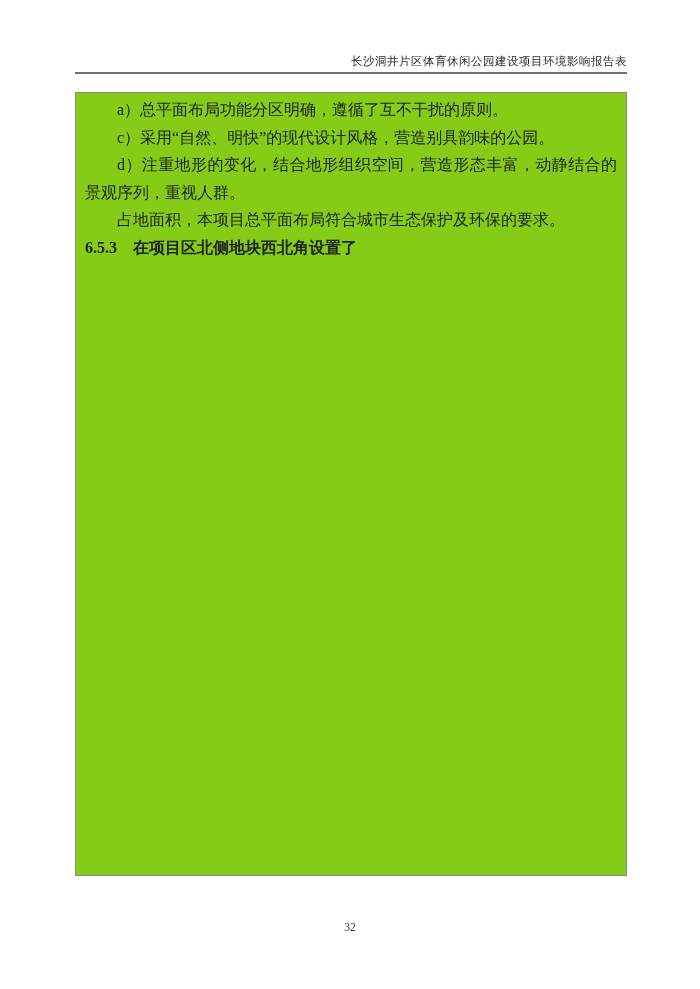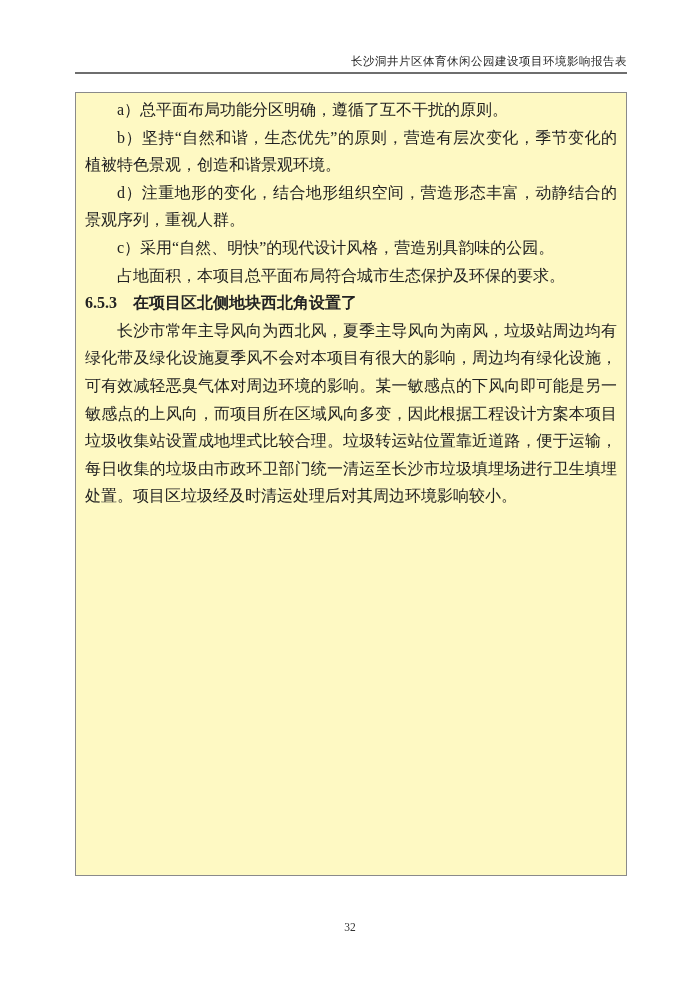--- a/index.html
+++ b/index.html
@@ -38,21 +38,21 @@
     height: 2px;
     background: #6e6e6e;
   }
   .content-box {
     position: absolute;
     top: 92px;
     left: 75px;
     width: 552px;
     height: 784px;
     border: 1px solid #8a8a8a;
-    background: #fef9c3;
+    background: #84cc16;
     padding: 3px 9px 0 9px;
     overflow: hidden;
   }
   .content-box p {
     font-size: 16px;
     line-height: 27.6px;
     text-align: justify;
     text-justify: inter-ideograph;
     text-indent: 2em;
     color: #222222;
@@ -89,30 +89,28 @@
 <div class="page">
 
   <div class="header-text">长沙洞井片区体育休闲公园建设项目环境影响报告表</div>
 
   <div class="header-rule"></div>
 
   <div class="content-box">
 
     <p>a）总平面布局功能分区明确，遵循了互不干扰的原则。</p>
 
-    <p>b）坚持“自然和谐，生态优先”的原则，营造有层次变化，季节变化的植被特色景观，创造和谐景观环境。</p>
+
+    <p>c）采用“自然、明快”的现代设计风格，营造别具韵味的公园。</p>
 
     <p>d）注重地形的变化，结合地形组织空间，营造形态丰富，动静结合的景观序列，重视人群。</p>
-
-    <p>c）采用“自然、明快”的现代设计风格，营造别具韵味的公园。</p>
 
     <p>占地面积，本项目总平面布局符合城市生态保护及环保的要求。</p>
 
     <p class="section-heading no-indent">6.5.3　在项目区北侧地块西北角设置了</p>
 
 
-    <p>长沙市常年主导风向为西北风，夏季主导风向为南风，垃圾站周边均有绿化带及绿化设施夏季风不会对本项目有很大的影响，周边均有绿化设施，可有效减轻恶臭气体对周边环境的影响。某一敏感点的下风向即可能是另一敏感点的上风向，而项目所在区域风向多变，因此根据工程设计方案本项目垃圾收集站设置成地埋式比较合理。垃圾转运站位置靠近道路，便于运输，每日收集的垃圾由市政环卫部门统一清运至长沙市垃圾填埋场进行卫生填埋处置。项目区垃圾经及时清运处理后对其周边环境影响较小。</p>
 
   </div>
 
   <div class="page-number">32</div>
 
 </div>
 
 </body></html>

